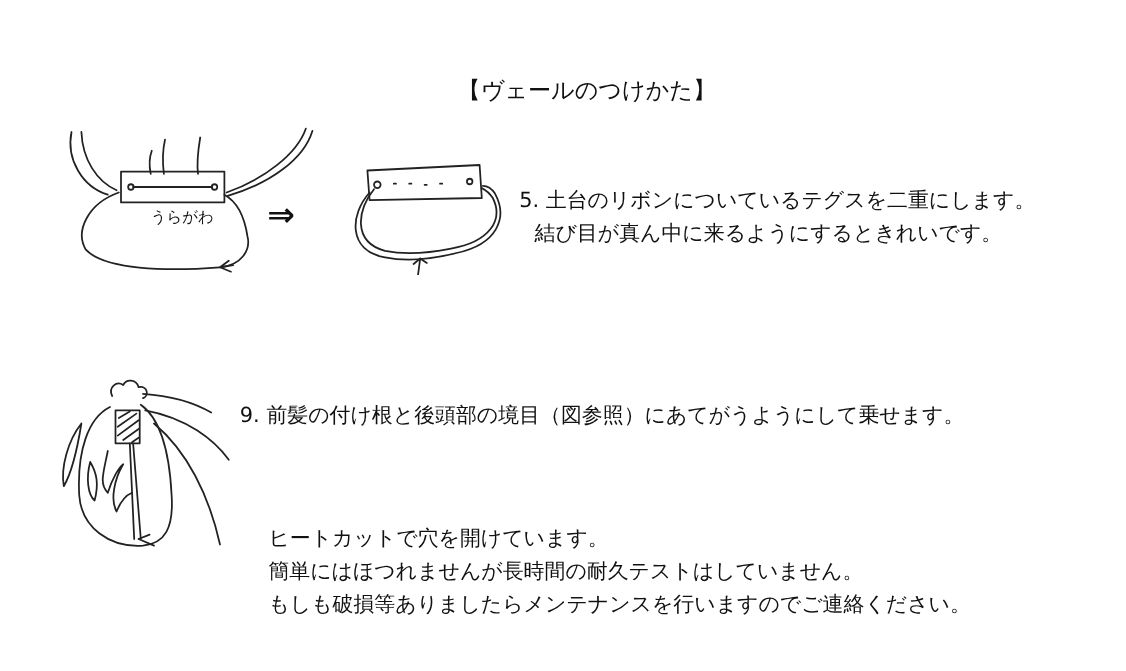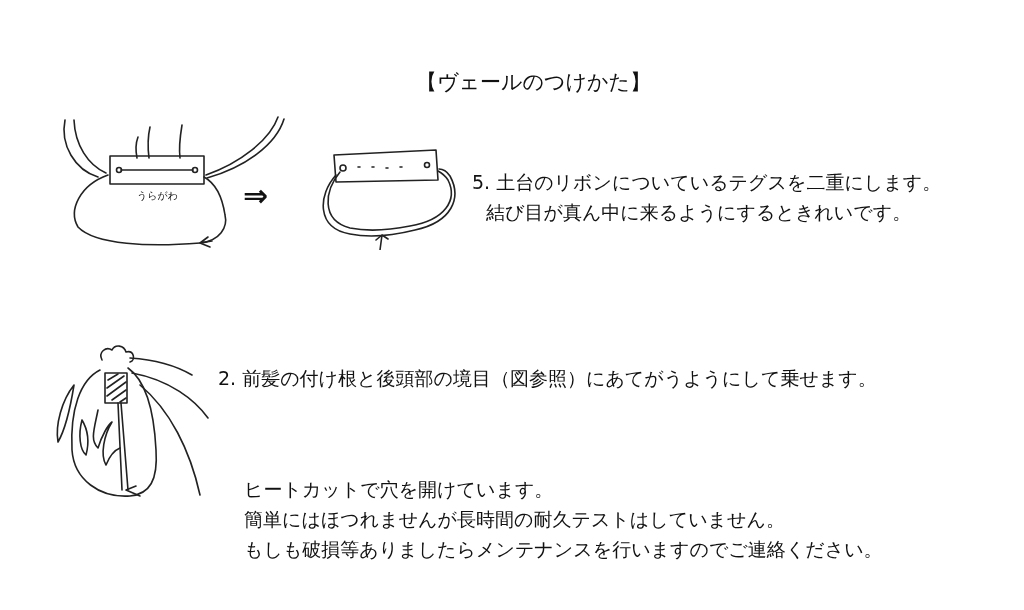--- a/index.html
+++ b/index.html
@@ -7,21 +7,21 @@
          font-family: "DejaVu Sans", sans-serif; color: #111; }
   .title { position: absolute; left: 416px; top: 68px; font-size: 21px; letter-spacing: 0px; }
   .text { position: absolute; font-size: 19px; line-height: 30px; white-space: nowrap; }
   .t1 { left: 472px; top: 167px; }
   .t1 .l2 { padding-left: 14px; }
   .t2 { left: 218px; top: 363px; }
   .t2 .l2 { padding-left: 14px; }
   .t3 { left: 244px; top: 474px; line-height: 30px; }
   .sketch { position: absolute; }
   .arrow { position: absolute; left: 243px; top: 178px; font-size: 30px; font-weight: bold; }
-  .uragawa { position: absolute; left: 137px; top: 189px; font-size: 10px; font-family: "DejaVu Sans", sans-serif; }
+  .uragawa { position: absolute; left: 137px; top: 189px; font-size: 14px; font-family: "DejaVu Sans", sans-serif; }
   svg path, svg ellipse, svg rect, svg line, svg circle { fill: none; stroke: #222; stroke-width: 1.6; stroke-linecap: round; stroke-linejoin: round; }
 </style>
 </head>
 <body>
 
 <div class="title">【ヴェールのつけかた】</div>
 
 <svg class="sketch" style="left:60px;top:115px" width="230" height="140" viewBox="0 0 230 140">
   <path d="M5,5 C0,30 15,55 38,62"></path>
   <path d="M14,5 C15,30 28,50 46,58"></path>
@@ -64,20 +64,20 @@
   <path d="M86,150 L100,156 M86,150 L96,146"></path>
   <path d="M90,18 C120,20 140,28 152,35"></path>
   <path d="M92,33 C130,40 155,60 168,78"></path>
   <path d="M100,45 C130,70 150,110 160,155"></path>
   <path d="M34,45 C22,60 15,85 18,102 C25,90 30,70 34,45"></path>
   <path d="M42,80 C38,95 40,110 46,115 C50,100 48,90 42,80"></path>
   <path d="M58,70 C54,90 50,100 58,108 C62,95 68,85 72,82 C64,95 60,115 66,125 C70,115 75,110 80,108"></path>
 </svg>
 
 <div class="text t2">
-  <div>2. 前髪の付け根と後頭部の境目（図参照）にあてがうようにして乗せます。</div>
+  <div>9. 前髪の付け根と後頭部の境目（図参照）にあてがうようにして乗せます。</div>
 </div>
 
 <div class="text t3">
   <div>ヒートカットで穴を開けています。</div>
   <div>簡単にはほつれませんが長時間の耐久テストはしていません。</div>
   <div>もしも破損等ありましたらメンテナンスを行いますのでご連絡ください。</div>
 </div>
 
 </body></html>

